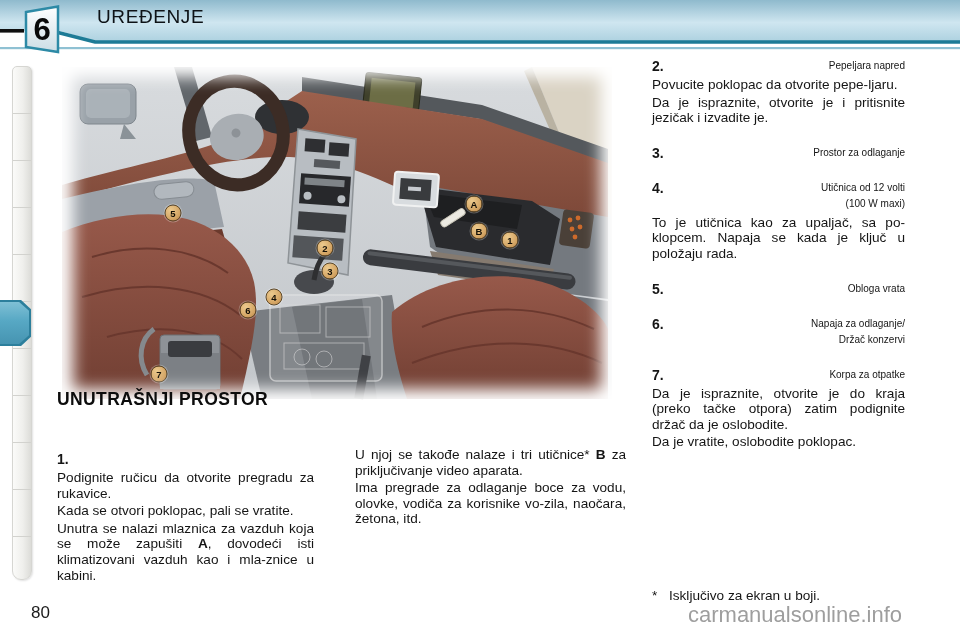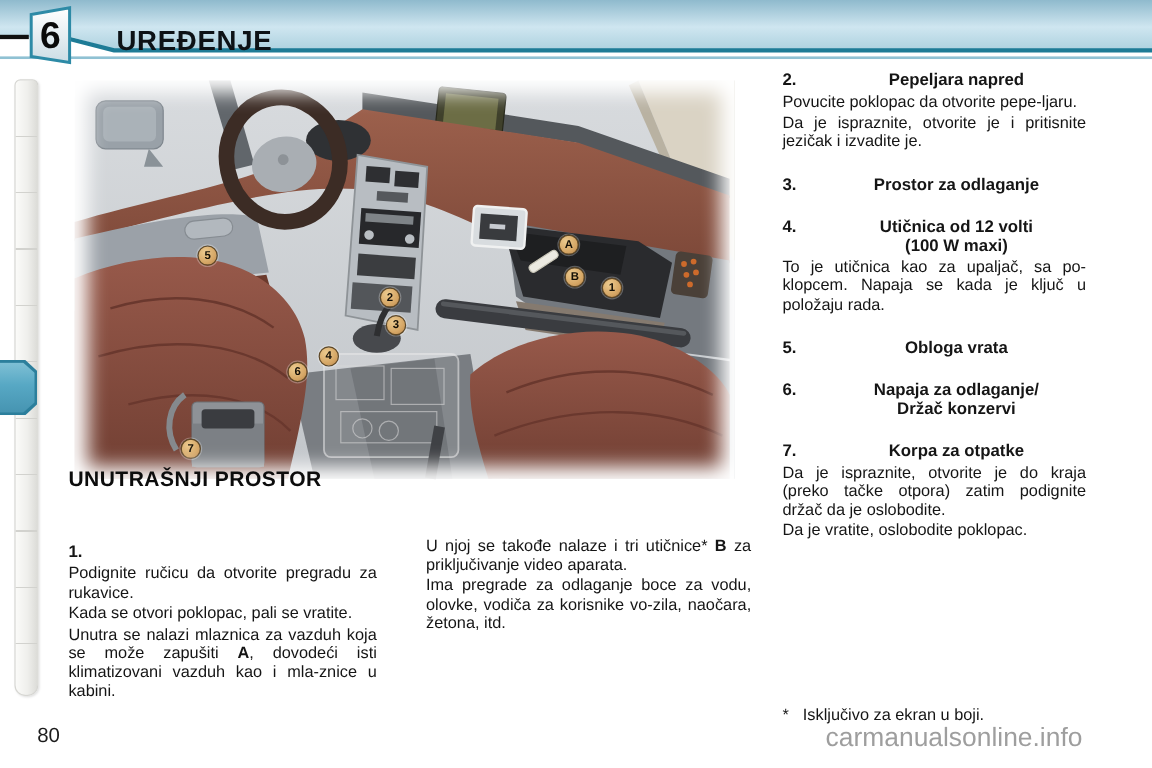--- a/index.html
+++ b/index.html
@@ -5,22 +5,22 @@
   html,body{margin:0;padding:0;}
   body{
     width:960px;height:640px;position:relative;overflow:hidden;
     background:#ffffff;
     font-family:"Liberation Sans","DejaVu Sans",sans-serif;
     color:#151515;
   }
   
   .header-band{position:absolute;left:0;top:0;width:960px;height:56px;}
   .header-title{
-    position:absolute;left:97px;top:21px;
-    font-size:23px;font-weight:bold;letter-spacing:.6px;color:#0d1216;
+    position:absolute;left:97px;top:6px;
+    font-size:19px;font-weight:normal;letter-spacing:.6px;color:#0d1216;
   }
   
   .edge-strip{
     position:absolute;left:12px;top:66px;width:18px;height:512px;
     background:
       repeating-linear-gradient(180deg,rgba(0,0,0,0) 0 46px,#d2d2ce 46px 47px),
       linear-gradient(90deg,#fbfbf9,#efefec 55%,#dcdcd8);
     border:1px solid #d6d6d2;border-radius:5px 5px 9px 9px;
     box-shadow:1px 1px 2px rgba(0,0,0,.12);
   }
@@ -55,21 +55,21 @@
   .section-title{
     position:absolute;left:57px;top:389px;
     font-size:17.5px;font-weight:bold;letter-spacing:.4px;color:#0c0c0c;
   }
   .col{position:absolute;font-size:13.6px;line-height:15.6px;text-align:justify;}
   .col-left{left:57px;top:451px;width:257px;}
   .col-mid{left:355px;top:447px;width:271px;}
   .col-right{left:652px;top:58px;width:253px;}
   .item{display:flex;margin:0 0 3px 0;}
   .item .num{flex:none;width:37px;font-weight:bold;font-size:14px;line-height:16px;}
-  .item .ttl{flex:1;font-weight:bold;font-size:14px;line-height:16px;white-space:pre-line;text-align:center;}
+  .item .ttl{flex:1;font-weight:normal;font-size:10px;line-height:16px;white-space:pre-line;text-align:right;}
   .blk{margin-top:19px;}
   .p{margin:0 0 2px 0;}
   .b{font-weight:bold;}
   
   .footnote{position:absolute;left:652px;top:588px;width:270px;font-size:13.6px;display:flex;}
   .footnote .sym{flex:none;width:17px;}
   .page-number{position:absolute;left:31px;top:603px;font-size:17px;color:#1b1b1b;}
   .watermark{
     position:absolute;left:688px;top:602px;width:270px;
     font-size:22px;color:#9e9e9e;letter-spacing:0;white-space:nowrap;

